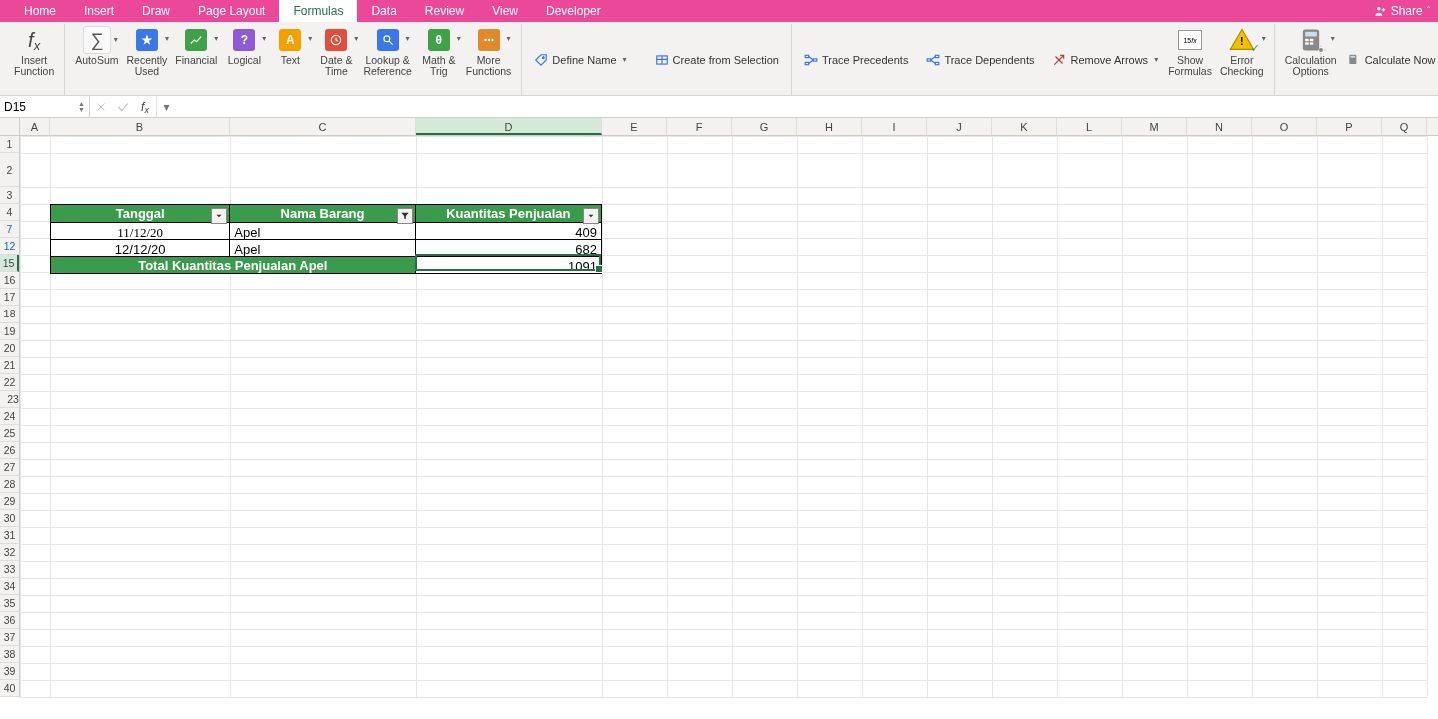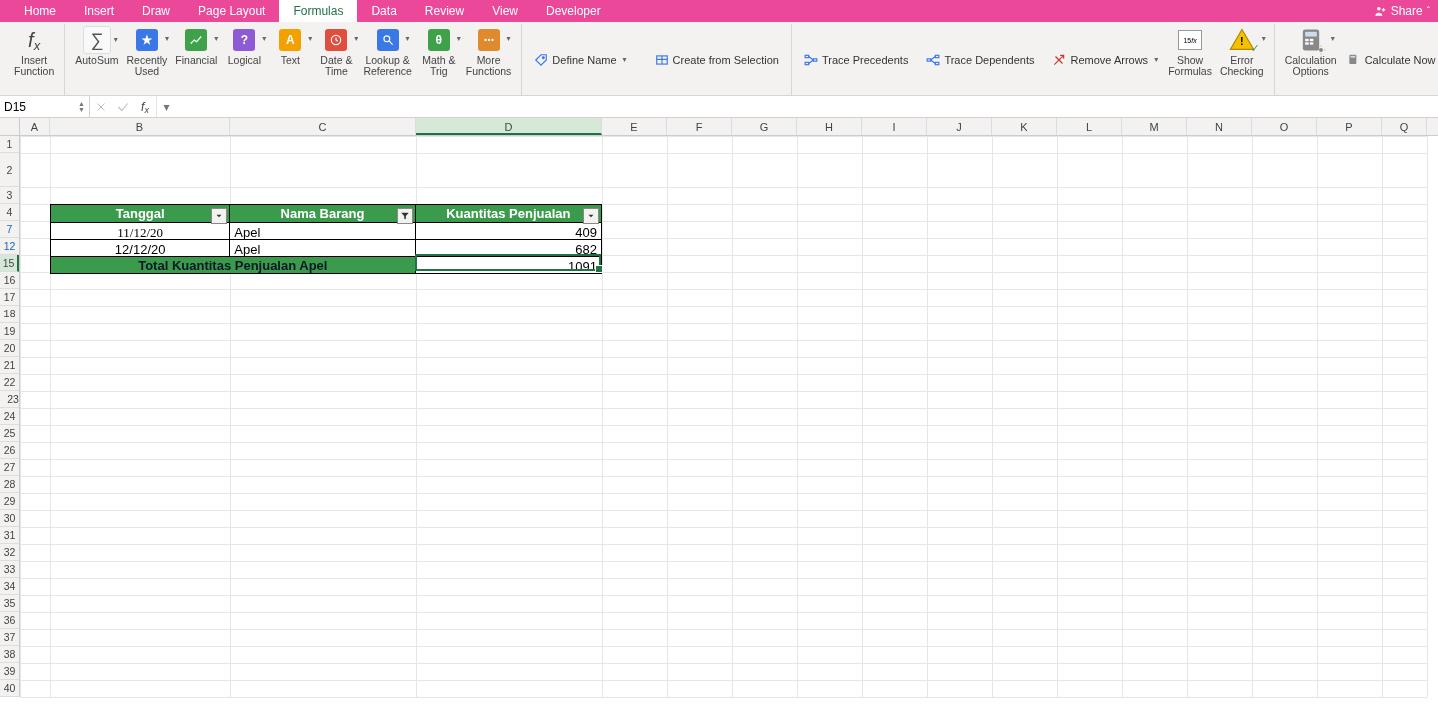--- a/index.html
+++ b/index.html
@@ -251,21 +251,21 @@
     height:22px;
     background:#fff;
   }
   .data-table .body-row .body-cell:last-child { border-right:none; }
 
   .total-row {
     display:flex;
     background:#3a9b4c;
   }
   .total-label {
-    color:#0f172a; font-weight:600; font-size:13px;
+    color:#ffffff; font-weight:600; font-size:13px;
     display:flex; align-items:center; justify-content:center;
     border-top:1px solid #000;
     border-right:1px solid #000;
     height:22px;
   }
   .total-val-cell {
     border-top:1px solid #000;
     font-size:13px;
     padding:2px 4px;
     text-align:right;

